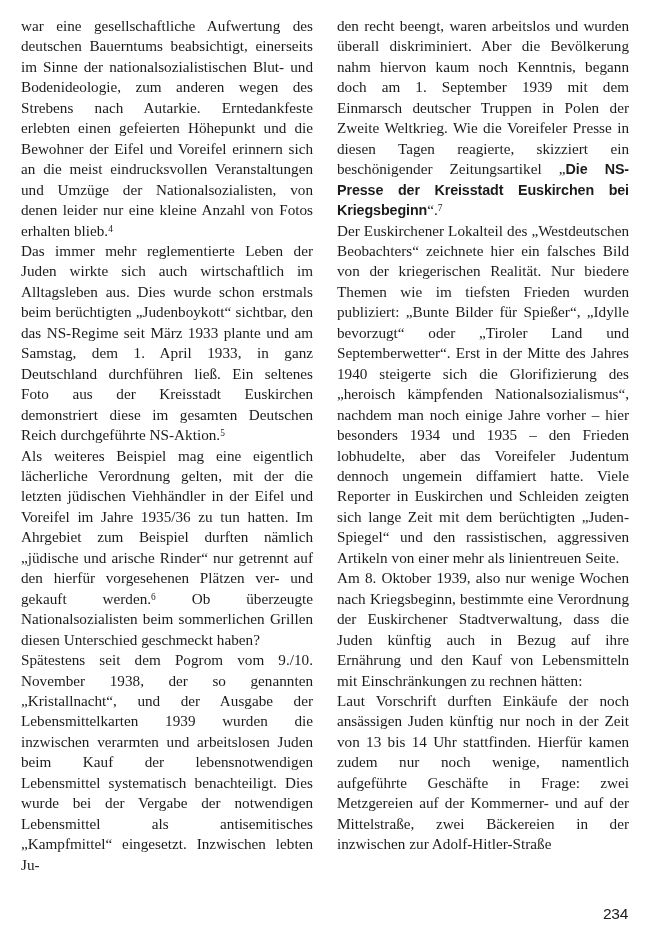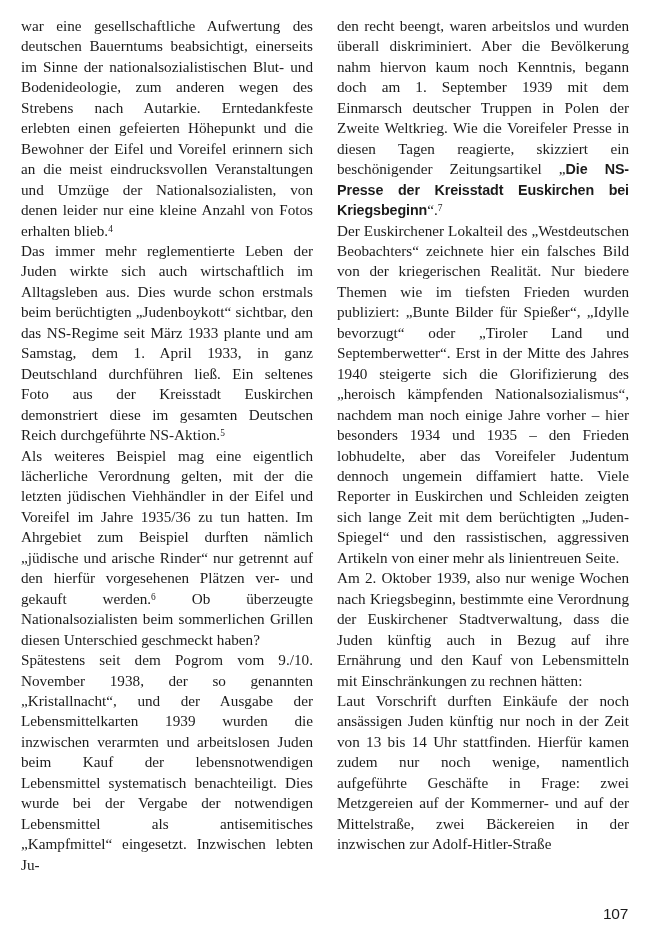--- a/index.html
+++ b/index.html
@@ -80,21 +80,21 @@
     <div class="column">
       <p class="para"><span>war eine gesellschaftliche Aufwertung des deutschen Bauerntums beabsichtigt, einerseits im Sinne der nationalsozialistischen Blut- und Bodenideologie, zum anderen wegen des Strebens nach Autarkie. Erntedankfeste erlebten einen gefeierten Höhepunkt und die Bewohner der Eifel und Voreifel erinnern sich an die meist eindrucksvollen Veranstaltungen und Umzüge der Nationalsozialisten, von denen leider nur eine kleine Anzahl von Fotos erhalten blieb.</span><sup>4</sup></p>
       <p class="para"><span>Das immer mehr reglementierte Leben der Juden wirkte sich auch wirtschaftlich im Alltagsleben aus. Dies wurde schon erstmals beim berüchtigten „Judenboykott“ sichtbar, den das NS-Regime seit März 1933 plante und am Samstag, dem 1. April 1933, in ganz Deutschland durchführen ließ. Ein seltenes Foto aus der Kreisstadt Euskirchen demonstriert diese im gesamten Deutschen Reich durchgeführte NS-Aktion.</span><sup>5</sup></p>
       <p class="para"><span>Als weiteres Beispiel mag eine eigentlich lächerliche Verordnung gelten, mit der die letzten jüdischen Viehhändler in der Eifel und Voreifel im Jahre 1935/36 zu tun hatten. Im Ahrgebiet zum Beispiel durften nämlich „jüdische und arische Rinder“ nur getrennt auf den hierfür vorgesehenen Plätzen ver- und gekauft werden.</span><sup>6</sup><span> Ob überzeugte Nationalsozialisten beim sommerlichen Grillen diesen Unterschied geschmeckt haben?</span></p>
       <p class="para"><span>Spätestens seit dem Pogrom vom 9./10. November 1938, der so genannten „Kristallnacht“, und der Ausgabe der Lebensmittelkarten 1939 wurden die inzwischen verarmten und arbeitslosen Juden beim Kauf der lebensnotwendigen Lebensmittel systematisch benachteiligt. Dies wurde bei der Vergabe der notwendigen Lebensmittel als antisemitisches „Kampfmittel“ eingesetzt. Inzwischen lebten Ju-</span></p>
     </div>
 
     <div class="column">
       <p class="para"><span>den recht beengt, waren arbeitslos und wurden überall diskriminiert. Aber die Bevölkerung nahm hiervon kaum noch Kenntnis, begann doch am 1. September 1939 mit dem Einmarsch deutscher Truppen in Polen der Zweite Weltkrieg. Wie die Voreifeler Presse in diesen Tagen reagierte, skizziert ein beschönigender Zeitungsartikel „</span><span class="bold-title">Die NS-Presse der Kreisstadt Euskirchen bei Kriegsbeginn</span><span>“.</span><sup>7</sup></p>
       <p class="para"><span>Der Euskirchener Lokalteil des „Westdeutschen Beobachters“ zeichnete hier ein falsches Bild von der kriegerischen Realität. Nur biedere Themen wie im tiefsten Frieden wurden publiziert: „</span><span class="ital">Bunte Bilder für Spießer</span><span>“, „</span><span class="ital">Idylle bevorzugt</span><span>“ oder „</span><span class="ital">Tiroler Land und Septemberwetter</span><span>“. Erst in der Mitte des Jahres 1940 steigerte sich die Glorifizierung des „heroisch kämpfenden Nationalsozialismus“, nachdem man noch einige Jahre vorher – hier besonders 1934 und 1935 – den Frieden lobhudelte, aber das Voreifeler Judentum dennoch ungemein diffamiert hatte. Viele Reporter in Euskirchen und Schleiden zeigten sich lange Zeit mit dem berüchtigten „Juden-Spiegel“ und den rassistischen, aggressiven Artikeln von einer mehr als linientreuen Seite.</span></p>
-      <p class="para"><span>Am 2. Oktober 1939, also nur wenige Wochen nach Kriegsbeginn, bestimmte eine Verordnung der Euskirchener Stadtverwaltung, dass die Juden künftig auch in Bezug auf ihre Ernährung und den Kauf von Lebensmitteln mit Einschränkungen zu rechnen hätten:</span></p>
+      <p class="para"><span>Am 8. Oktober 1939, also nur wenige Wochen nach Kriegsbeginn, bestimmte eine Verordnung der Euskirchener Stadtverwaltung, dass die Juden künftig auch in Bezug auf ihre Ernährung und den Kauf von Lebensmitteln mit Einschränkungen zu rechnen hätten:</span></p>
       <p class="para"><span>Laut Vorschrift durften Einkäufe der noch ansässigen Juden künftig nur noch in der Zeit von 13 bis 14 Uhr stattfinden. Hierfür kamen zudem nur noch wenige, namentlich aufgeführte Geschäfte in Frage: zwei Metzgereien auf der Kommerner- und auf der Mittelstraße, zwei Bäckereien in der inzwischen zur Adolf-Hitler-Straße</span></p>
     </div>
 
   </div>
 
-  <div id="page-number">107</div>
+  <div id="page-number">234</div>
 
 </div>
 
 </body></html>

